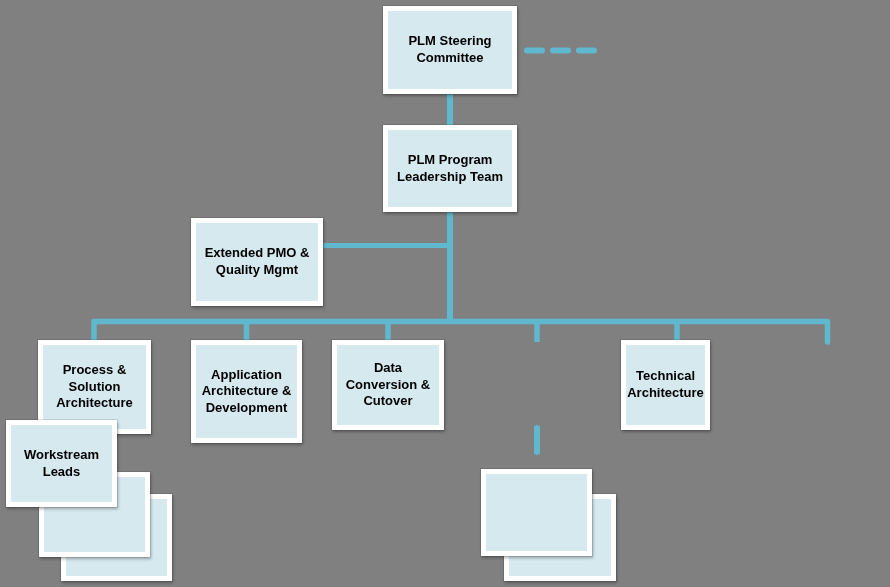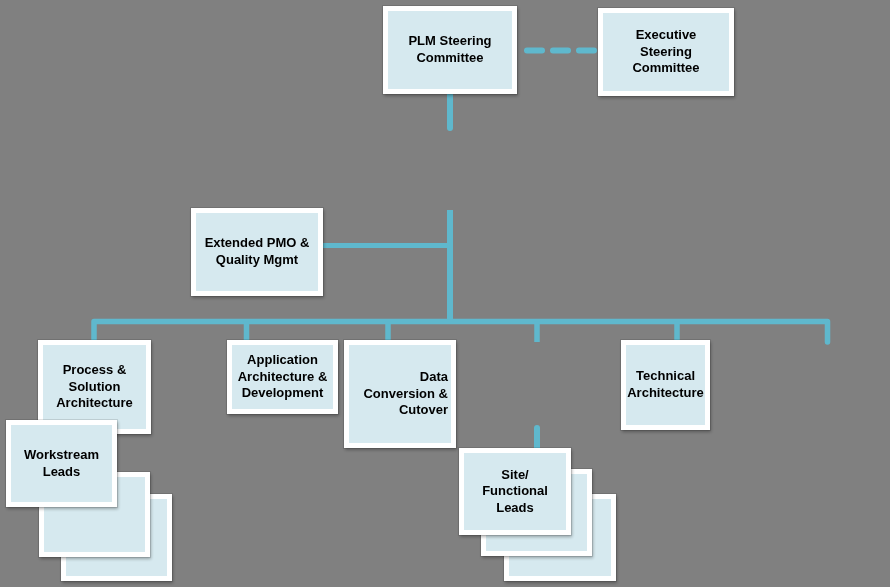--- a/index.html
+++ b/index.html
@@ -44,24 +44,24 @@
     font-size: 13px;
     line-height: 1.28;
     color: var(--text-color, #000000);
     padding: 12px 3px;
   }
   .ghost { padding: 0; }
   
   #n-plm-steering   { left: 383px; top: 6px;   width: 134px; height: 88px; }
   #n-exec-steering  { left: 598px; top: 8px;   width: 136px; height: 88px; padding: 2px 16px; }
   #n-plm-program    { left: 383px; top: 125px; width: 134px; height: 87px; }
-  #n-extended-pmo   { left: 191px; top: 208px; width: 132px; height: 88px; }
+  #n-extended-pmo   { left: 191px; top: 218px; width: 132px; height: 88px; }
   #n-process        { left: 38px;  top: 340px; width: 113px; height: 94px; }
-  #n-application    { left: 191px; top: 340px; width: 111px; height: 74px; margin-left: 36px; }
-  #n-data           { left: 344px; top: 340px; width: 112px; height: 108px; text-align: right; }
+  #n-application    { left: 191px; top: 340px; width: 111px; height: 103px; }
+  #n-data           { left: 332px; top: 340px; width: 112px; height: 90px; }
   #n-business       { left: 481px; top: 340px; width: 112px; height: 90px; }
   #n-technical      { left: 621px; top: 340px; width: 89px; height: 90px; }
   #n-support        { left: 771px; top: 340px; width: 113px; height: 90px; }
   #ws-ghost3        { left: 61px;  top: 494px; width: 111px; height: 87px; }
   #ws-ghost2        { left: 39px;  top: 472px; width: 111px; height: 85px; }
   #n-workstream     { left: 6px;   top: 420px; width: 111px; height: 87px; }
   #site-ghost3      { left: 504px; top: 494px; width: 112px; height: 87px; }
   #site-ghost2      { left: 481px; top: 469px; width: 111px; height: 87px; }
   #n-site           { left: 459px; top: 448px; width: 112px; height: 87px; }
 </style>
@@ -87,24 +87,24 @@
     <line class="drop" x1="537" y1="321.5" x2="537" y2="342"></line>
     <line class="drop" x1="677" y1="321.5" x2="677" y2="342"></line>
 
     <line class="cap" x1="94" y1="428" x2="94" y2="452"></line>
     <line class="cap" x1="537" y1="428" x2="537" y2="452"></line>
   </svg>
 
   <div class="node" id="n-plm-steering">
     <span>PLM Steering Committee</span>
   </div>
-  <div class="node" id="n-exec-steering">
-    <span>Executive Steering Committee</span>
+
+  <div class="node" id="n-plm-program">
+    <span>PLM Program Leadership Team</span>
   </div>
-
 
   <div class="node" id="n-extended-pmo">
     <span>Extended PMO &amp; Quality Mgmt</span>
   </div>
 
   <div class="node" id="n-process">
     <span>Process &amp; Solution Architecture</span>
   </div>
   <div class="node" id="n-application">
     <span>Application Architecture &amp; Development</span>
@@ -117,17 +117,14 @@
   </div>
 
   <div class="node ghost" id="ws-ghost3"></div>
   <div class="node ghost" id="ws-ghost2"></div>
   <div class="node" id="n-workstream">
     <span>Workstream Leads</span>
   </div>
 
   <div class="node ghost" id="site-ghost3"></div>
   <div class="node ghost" id="site-ghost2"></div>
-  <div class="node" id="n-site">
-    <span>Site/ Functional Leads</span>
-  </div>
 
 </div>
 
 </body></html>

